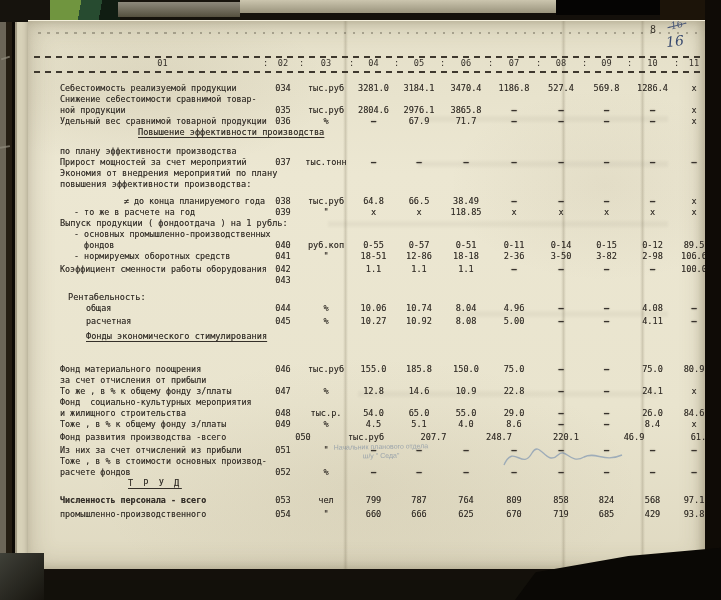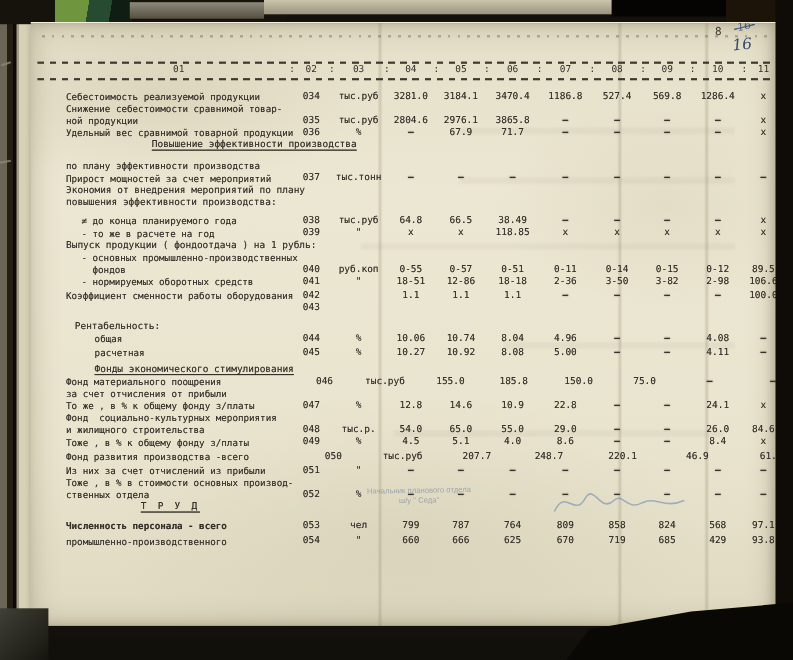--- a/index.html
+++ b/index.html
@@ -191,21 +191,21 @@
           <div class="c dash">–</div>
           <div class="c dash">–</div>
           <div class="c dash">–</div>
           <div class="c dash">–</div>
           <div class="c dash">–</div>
         </div>
         <div class="section-row" style="margin-top: 0px;">
           <div class="lbl" style="margin-left: 0px;"><div>Экономия от внедрения мероприятий по плану</div><div>повышения эффективности производства:</div></div>
         </div>
         <div class="row v1" style="margin-top: 6px;">
-          <div class="lbl" style="padding-left: 14px;"><div>≠ до конца планируемого года</div></div>
+          <div class="lbl" style="padding-left: 14px; text-align: right;"><div>≠ до конца планируемого года</div></div>
           <div class="c">038</div>
           <div class="c">тыс.руб</div>
           <div class="c">64.8</div>
           <div class="c">66.5</div>
           <div class="c">38.49</div>
           <div class="c dash">–</div>
           <div class="c dash">–</div>
           <div class="c dash">–</div>
           <div class="c dash">–</div>
           <div class="c">х</div>
@@ -301,21 +301,21 @@
           <div class="c">10.27</div>
           <div class="c">10.92</div>
           <div class="c">8.08</div>
           <div class="c">5.00</div>
           <div class="c dash">–</div>
           <div class="c dash">–</div>
           <div class="c">4.11</div>
           <div class="c dash">–</div>
         </div>
         <div class="section-row" style="margin-top: 4px;"><span class="section" style="margin-left: 26px;">Фонды экономического стимулирования</span></div>
-        <div class="row v1" style="margin-top: 0; gap: 12px;">
+        <div class="row v1" style="margin-top: 22px;">
           <div class="lbl" style="padding-left: 0px;"><div>Фонд материального поощрения</div><div>за счет отчисления от прибыли</div></div>
           <div class="c">046</div>
           <div class="c">тыс.руб</div>
           <div class="c">155.0</div>
           <div class="c">185.8</div>
           <div class="c">150.0</div>
           <div class="c">75.0</div>
           <div class="c dash">–</div>
           <div class="c dash">–</div>
           <div class="c">75.0</div>
@@ -380,21 +380,21 @@
           <div class="c dash">–</div>
           <div class="c dash">–</div>
           <div class="c dash">–</div>
           <div class="c dash">–</div>
           <div class="c dash">–</div>
           <div class="c dash">–</div>
           <div class="c dash">–</div>
           <div class="c dash">–</div>
         </div>
         <div class="row v2" style="margin-top: 0px;">
-          <div class="lbl" style="padding-left: 0px;"><div>Тоже , в % в стоимости основных производ-</div><div>ственных отдела</div></div>
+          <div class="lbl" style="padding-left: 0px;"><div>Тоже , в % в стоимости основных производ-</div><div>расчете фондов</div></div>
           <div class="c">052</div>
           <div class="c">%</div>
           <div class="c dash">–</div>
           <div class="c dash">–</div>
           <div class="c dash">–</div>
           <div class="c dash">–</div>
           <div class="c dash">–</div>
           <div class="c dash">–</div>
           <div class="c dash">–</div>
           <div class="c dash">–</div>

